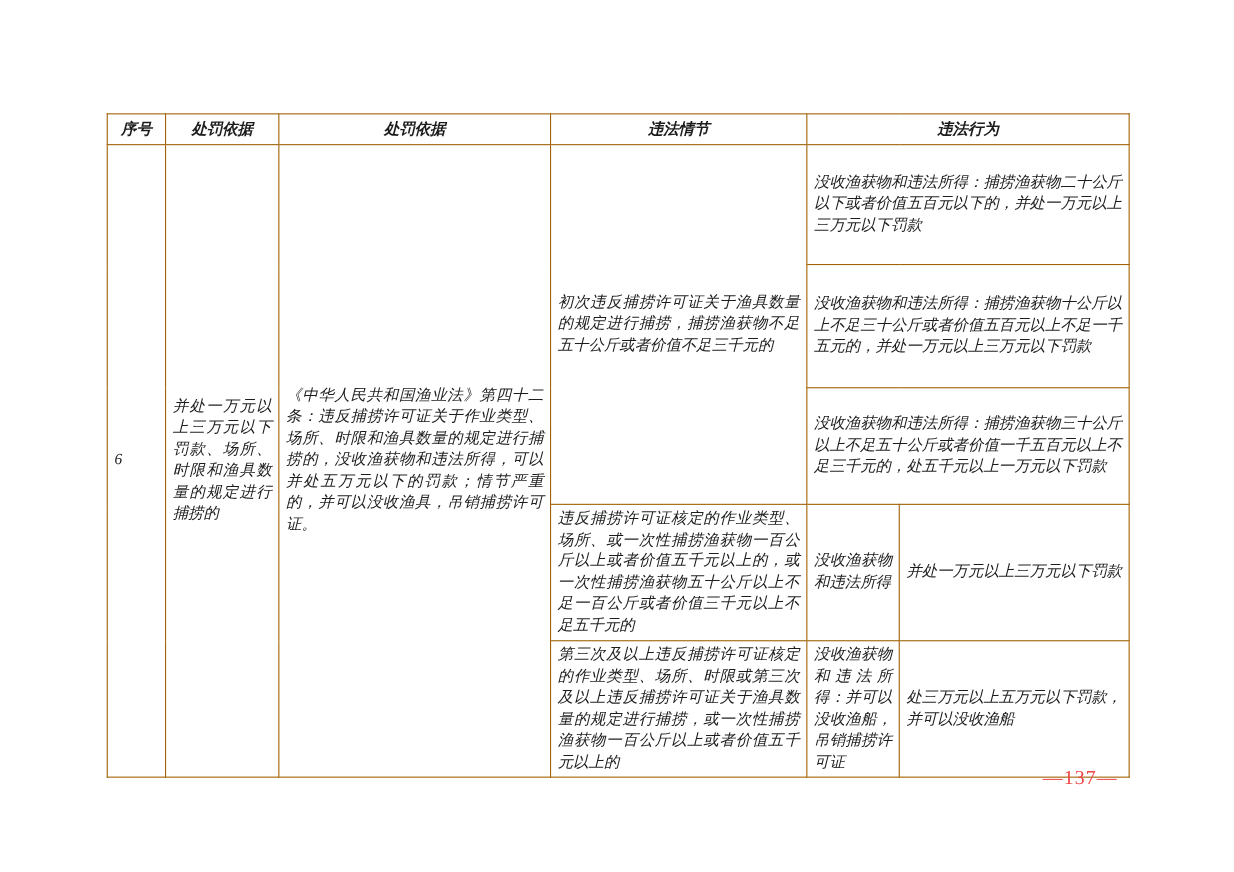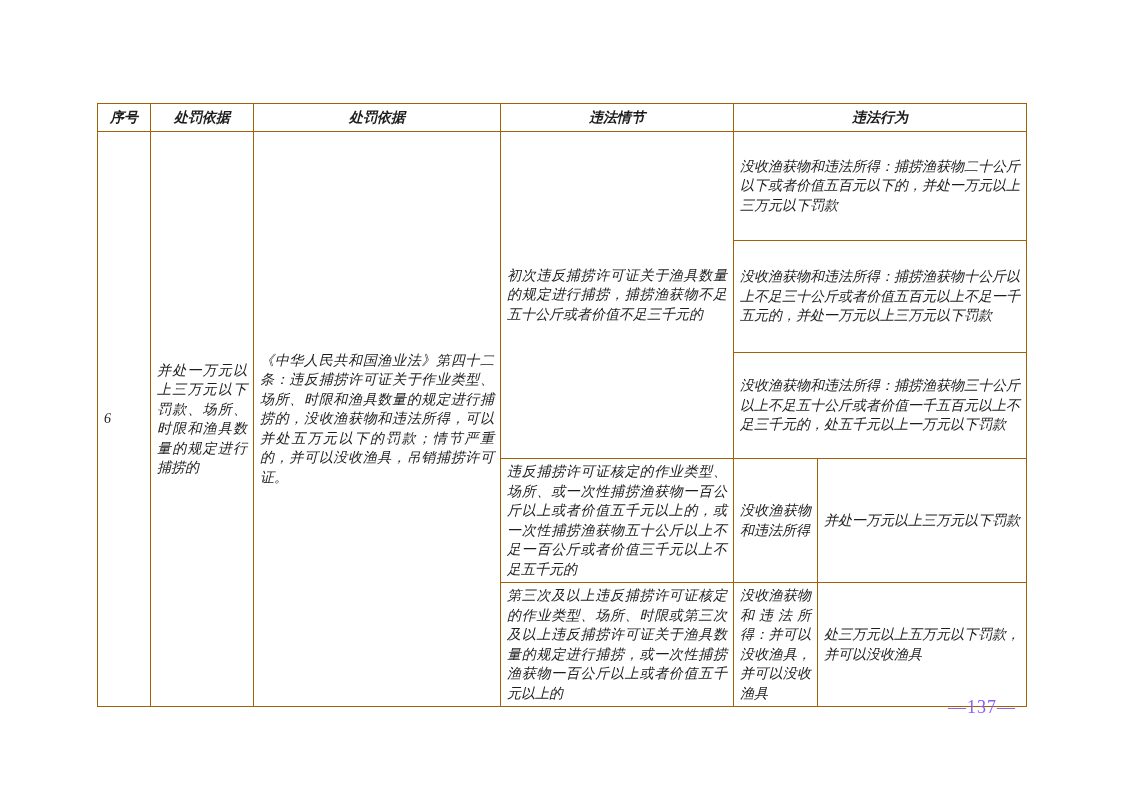--- a/index.html
+++ b/index.html
@@ -55,21 +55,21 @@
   .rh-4 { height: 112px; }
   .rh-5 { height: 120px; }
   .page-number {
     position: absolute;
     left: 922px;
     top: 697px;
     width: 120px;
     text-align: center;
     font-size: 18px;
     letter-spacing: 1px;
-    color: #8b5cf6;
+    color: #ef4444;
   }
 </style>
 </head>
 <body>
 
 <div class="page">
 
   <table class="rule-table">
     <colgroup>
       <col style="width:53px">
@@ -102,21 +102,21 @@
       <tr class="rh-3">
         <td colspan="2">没收渔获物和违法所得：捕捞渔获物三十公斤以上不足五十公斤或者价值一千五百元以上不足三千元的，处五千元以上一万元以下罚款</td>
       </tr>
       <tr class="rh-4">
         <td>违反捕捞许可证核定的作业类型、场所、或一次性捕捞渔获物一百公斤以上或者价值五千元以上的，或一次性捕捞渔获物五十公斤以上不足一百公斤或者价值三千元以上不足五千元的</td>
         <td>没收渔获物和违法所得</td>
         <td>并处一万元以上三万元以下罚款</td>
       </tr>
       <tr class="rh-5">
         <td>第三次及以上违反捕捞许可证核定的作业类型、场所、时限或第三次及以上违反捕捞许可证关于渔具数量的规定进行捕捞，或一次性捕捞渔获物一百公斤以上或者价值五千元以上的</td>
-        <td>没收渔获物和违法所得：并可以没收渔具，并可以没收渔具</td>
-        <td>处三万元以上五万元以下罚款，并可以没收渔具</td>
+        <td>没收渔获物和违法所得：并可以没收渔船，吊销捕捞许可证</td>
+        <td>处三万元以上五万元以下罚款，并可以没收渔船</td>
       </tr>
     </tbody>
   </table>
 
   <div class="page-number">—137—</div>
 
 </div>
 
 </body></html>

